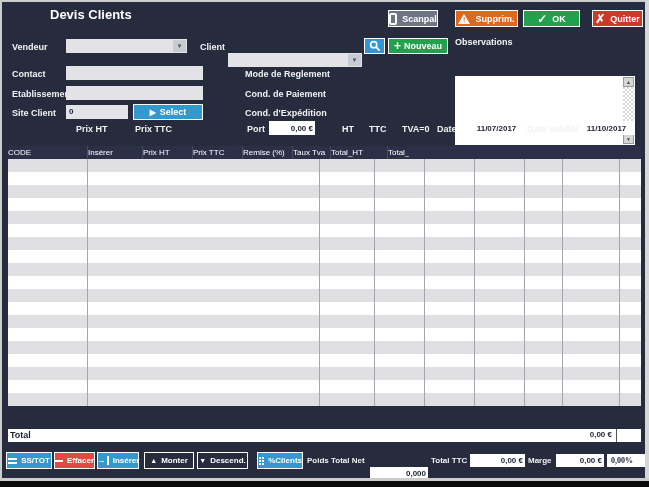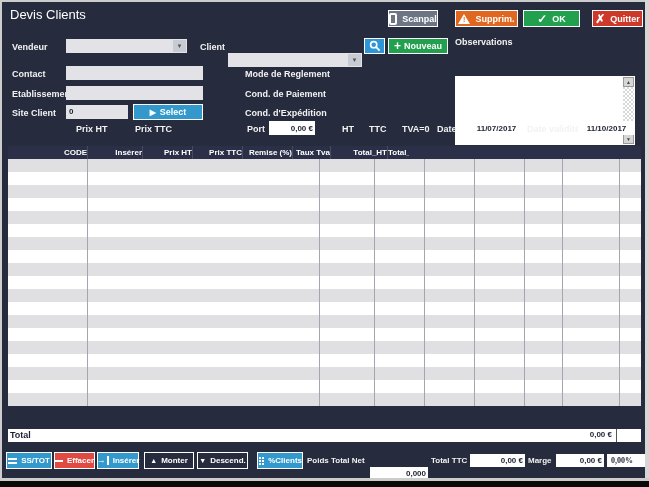--- a/index.html
+++ b/index.html
@@ -1,20 +1,20 @@
 <!DOCTYPE html>
 <html><head>
 <meta charset="utf-8">
 <style>
   html,body{margin:0;padding:0;background:#e8e8e8;}
   *{box-sizing:border-box;font-family:"Liberation Sans",sans-serif;}
   .win{position:relative;width:649px;height:487px;background:#262b3e;overflow:hidden;}
   .abs{position:absolute;}
   .lbl{color:#f2f2f2;font-size:9px;font-weight:bold;white-space:nowrap;}
-  .title{color:#fff;font-size:13px;font-weight:normal;}
+  .title{color:#fff;font-size:13px;font-weight:bold;margin-left:40px;}
   
   .hbtn{height:17px;border:1px solid #fff;color:#fff;font-size:9px;font-weight:bold;
         display:flex;align-items:center;justify-content:center;gap:5px;cursor:pointer;}
   
   .fld{background:#e3e3e7;height:14px;border:none;}
   .dd{background:#e3e3e7;height:14px;position:relative;}
   .dd .dd-btn{position:absolute;right:1px;top:1px;bottom:1px;width:13px;background:#c7cbd3;
       color:#555;font-size:6px;display:flex;align-items:center;justify-content:center;}
   .wfld{background:#fff;height:14px;color:#1c2133;font-size:8px;font-weight:bold;
       display:flex;align-items:center;}
@@ -28,21 +28,21 @@
   .obs{background:#fff;position:relative;}
   .obs-sb{position:absolute;top:1px;right:1px;bottom:1px;width:11px;
       background-color:#fff;
       background-image:linear-gradient(45deg,#d9d9d9 25%,transparent 25%,transparent 75%,#d9d9d9 75%),
                        linear-gradient(45deg,#d9d9d9 25%,transparent 25%,transparent 75%,#d9d9d9 75%);
       background-size:4px 4px;background-position:0 0,2px 2px;}
   .sb-box{position:absolute;left:0;right:0;height:10px;background:#d6d6d6;border:1px solid #9a9a9a;
       color:#444;font-size:5px;display:flex;align-items:center;justify-content:center;}
   
   .grid-head{display:flex;background:#2b3048;height:13px;}
-  .grid-head .cell{color:#fff;font-size:8px;font-weight:bold;text-align:right;line-height:13px;
+  .grid-head .cell{color:#fff;font-size:8px;font-weight:normal;text-align:left;line-height:13px;
       overflow:hidden;white-space:nowrap;border-right:1px solid #454b60;}
   .row{display:flex;height:13px;}
   .row .cell{border-right:1px solid #a2a6ae;overflow:hidden;white-space:nowrap;}
   .row.odd .cell{background:#e0e0e3;}
   .row.even .cell{background:#ffffff;}
   .row.selrow .cell{background:#3399cc;border-right:1px solid #2e86b4;position:relative;}
   .c0{width:80px;}.c1{width:232px;}.c2{width:55px;}.c3{width:50px;}.c4{width:50px;}
   .c5{width:50px;}.c6{width:38px;}.c7{width:57px;}.c8{width:21px;border-right:none!important;}
   .tva-dd{position:absolute;right:2px;top:1px;width:13px;height:11px;background:#fff;border:1px solid #666;
       color:#222;font-size:5px;display:flex;align-items:center;justify-content:center;}

